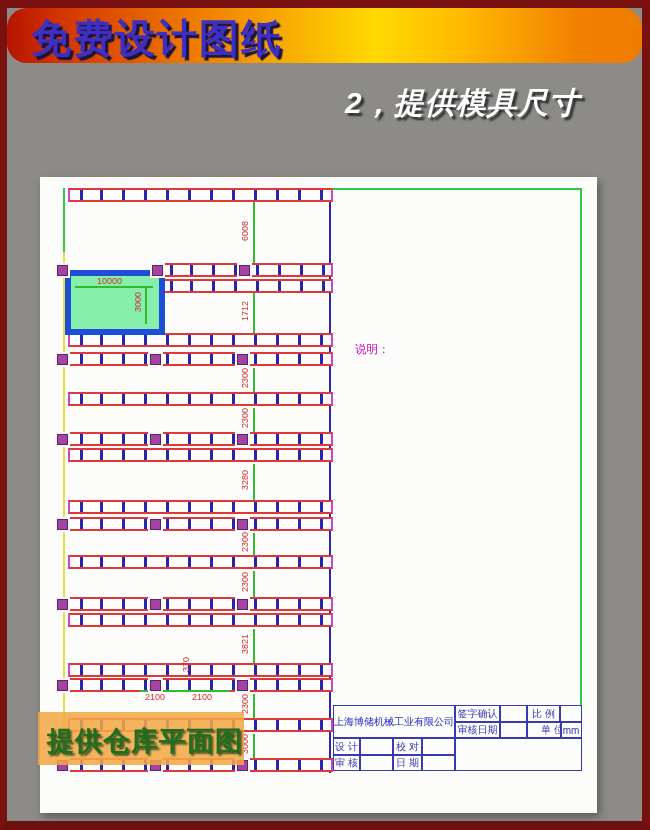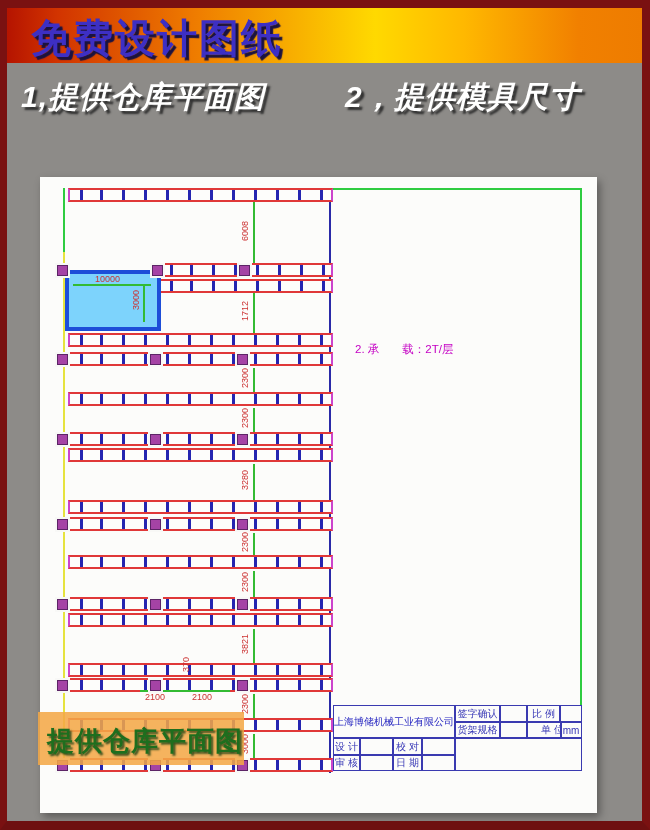--- a/index.html
+++ b/index.html
@@ -4,49 +4,49 @@
 <style>
   html,body{margin:0;padding:0;}
   body{font-family:"Liberation Sans","DejaVu Sans",sans-serif;}
   #page{position:relative;width:650px;height:830px;box-sizing:border-box;
         background:#8d8b88;overflow:hidden;
         border-top:8px solid #7a1111;border-bottom:9px solid #6e1010;
         border-left:7px solid #7a1111;border-right:8px solid #7a1111;}
   
   .banner{position:absolute;left:0;top:0;width:635px;height:55px;
     background:linear-gradient(90deg,#b51400 0%,#d23400 8%,#ef7d00 30%,
-               #ffd900 58%,#ffb800 72%,#f18000 90%,#ee7c00 100%);}
+               #ffd900 58%,#ffb800 72%,#f18000 90%,#ee7c00 100%);border-radius:20px;}
   .banner-title{position:absolute;left:24px;top:3px;font-size:40px;font-weight:900;
     color:#3d2fc4;letter-spacing:2px;text-shadow:3px 3px 1px #1b1340;}
   
   .features{position:absolute;left:0;top:55px;width:635px;height:122px;color:#fff;}
   .feat{position:absolute;font-size:30px;font-weight:bold;font-style:italic;
     text-shadow:3px 3px 2px rgba(45,45,45,.95);letter-spacing:1px;white-space:nowrap;}
   .feat.i1{left:14px;top:14px;}
-  .feat.i2{left:338px;top:14px;}
+  .feat.i2{left:338px;top:20px;}
   .feat.i3{left:14px;top:70px;}
   
   #sheet{position:absolute;left:33px;top:169px;width:557px;height:636px;
     background:#fcfcfa;box-shadow:3px 4px 8px rgba(0,0,0,.35);}
   .ln{position:absolute;}
   .vline-green{left:23px;top:11px;width:2px;height:64px;background:#2ecc40;}
   .vline-yellow{left:23px;top:75px;width:2px;height:521px;background:#e6e33e;}
   .vline-navy{left:289px;top:11px;width:2px;height:585px;background:#2a2aa8;}
   .frame-green-h{left:292px;top:11px;width:250px;height:2px;background:#2ecc40;}
   .frame-green-v{left:540px;top:13px;width:2px;height:515px;background:#2ecc40;}
   
   .rack-row{position:absolute;height:10px;background:#fdfdfb;
     border-top:2px solid #e03838;border-bottom:2px solid #e03838;
     border-left:2px solid #cc44cc;border-right:2px solid #cc44cc;}
   .bay-divider{position:absolute;top:0;bottom:0;width:3px;background:#2525b0;}
   .col-marker{position:absolute;width:9px;height:9px;background:#a543a5;
     border:1px solid #5c2466;box-shadow:0 0 0 2px #f8f8f6;z-index:3;}
   
   .block-rect{position:absolute;left:25px;top:93px;width:88px;height:53px;
-    border:4px solid #1d4ed8;background:#7dd3fc;}
+    border:6px solid #1d4ed8;background:#86efac;}
   .dim-text{position:absolute;color:#cc3333;font-size:9px;white-space:nowrap;z-index:2;}
   .dim-text.rot{writing-mode:vertical-rl;transform:rotate(180deg);}
   .dim-line-v{position:absolute;width:1.5px;background:#33bb33;z-index:1;}
   .dim-line-h{position:absolute;height:1.5px;background:#33bb33;z-index:1;}
   
   .notes{position:absolute;left:315px;top:162px;width:232px;color:#c400c4;
     font-size:11.5px;line-height:1.75;}
   
   .tblock{position:absolute;left:293px;top:528px;width:249px;height:66px;font-size:10px;color:#3535b5;}
   .cell{position:absolute;box-sizing:border-box;border:1px solid #3a3ab0;
@@ -61,21 +61,20 @@
 </head>
 <body>
 
 <div id="page">
 
   <div class="banner">
     <div class="banner-title">免费设计图纸</div>
   </div>
 
   <div class="features">
-    <div class="feat i1">1,提供仓库平面图</div>
     <div class="feat i2">2，提供模具尺寸</div>
   </div>
 
   <div id="sheet">
 
     <div class="ln vline-green"></div>
     <div class="ln vline-yellow"></div>
     <div class="ln vline-navy"></div>
     <div class="ln frame-green-h"></div>
     <div class="ln frame-green-v"></div>
@@ -359,30 +358,30 @@
       </div>
 
     <div class="block-rect">
       <div class="dim-line-h" style="left:4px;top:10px;width:78px;"></div>
       <div class="dim-text" style="left:26px;top:0px;">10000</div>
       <div class="dim-line-v" style="left:74px;top:12px;height:36px;"></div>
       <div class="dim-text rot" style="left:62px;top:16px;">3000</div>
     </div>
 
     <div class="notes">
-      <div>2. 承　　载：2T/层</div>
+      <div>说明：</div>
     </div>
 
     <div class="tblock">
       <div class="cell company" style="left:0;top:0;width:122px;height:33px;">上海博储机械工业有限公司</div>
       <div class="cell" style="left:122px;top:0;width:45px;height:17px;">签字确认</div>
       <div class="cell" style="left:167px;top:0;width:27px;height:17px;"></div>
       <div class="cell" style="left:194px;top:0;width:33px;height:17px;">比 例</div>
       <div class="cell" style="left:227px;top:0;width:22px;height:17px;"></div>
-      <div class="cell" style="left:122px;top:17px;width:45px;height:16px;">货架规格</div>
+      <div class="cell" style="left:122px;top:17px;width:45px;height:16px;">审核日期</div>
       <div class="cell" style="left:167px;top:17px;width:27px;height:16px;"></div>
       <div class="cell" style="left:194px;top:17px;width:35px;height:16px;padding-left:16px;">单 位</div>
       <div class="cell" style="left:227px;top:17px;width:22px;height:16px;">mm</div>
       <div class="cell" style="left:0;top:33px;width:27px;height:17px;">设 计</div>
       <div class="cell" style="left:27px;top:33px;width:33px;height:17px;"></div>
       <div class="cell" style="left:60px;top:33px;width:29px;height:17px;">校 对</div>
       <div class="cell" style="left:89px;top:33px;width:33px;height:17px;"></div>
       <div class="cell" style="left:0;top:50px;width:27px;height:16px;">审 核</div>
       <div class="cell" style="left:27px;top:50px;width:33px;height:16px;"></div>
       <div class="cell" style="left:60px;top:50px;width:29px;height:16px;">日 期</div>

